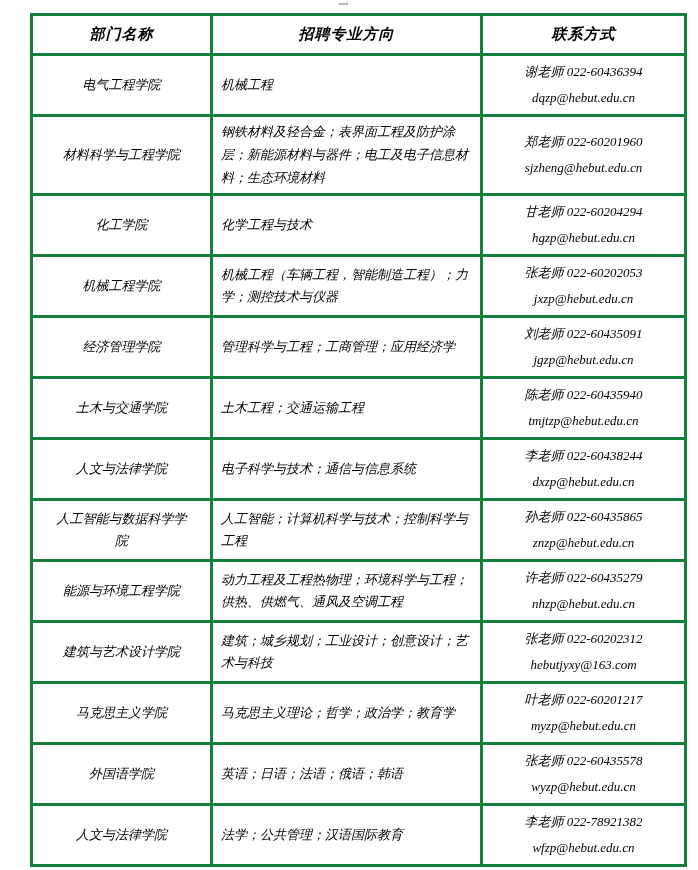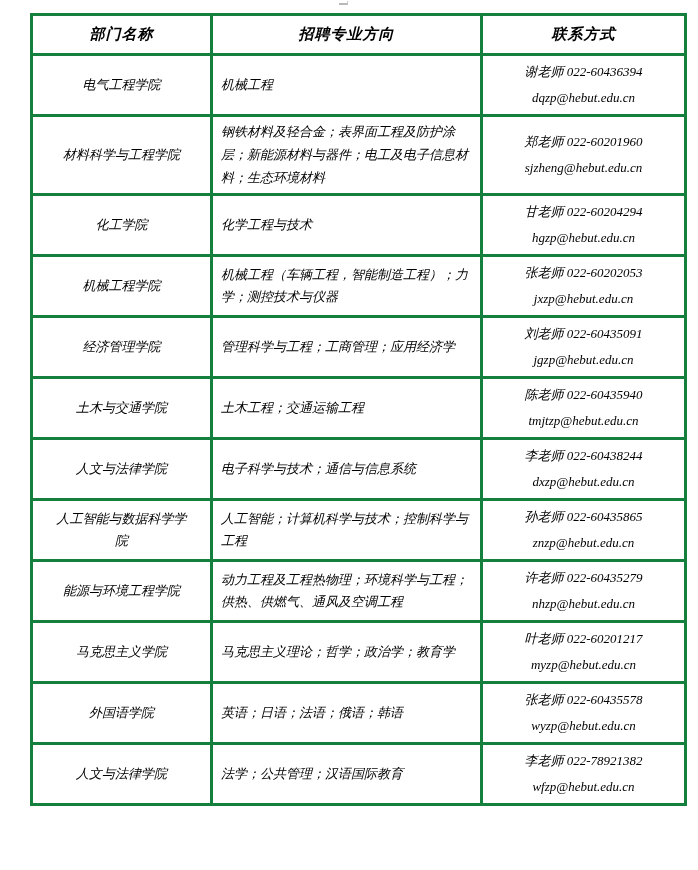--- a/index.html
+++ b/index.html
@@ -150,20 +150,28 @@
       </td>
     </tr>
     <tr style="height:58px;">
       <td class="dept">能源与环境工程学院</td>
       <td class="majors">动力工程及工程热物理；环境科学与工程；供热、供燃气、通风及空调工程</td>
       <td class="contact">
         <span class="line">许老师 022-60435279</span>
         <span class="line">nhzp@hebut.edu.cn</span>
       </td>
     </tr>
+    <tr style="height:57px;">
+      <td class="dept">建筑与艺术设计学院</td>
+      <td class="majors">建筑；城乡规划；工业设计；创意设计；艺术与科技</td>
+      <td class="contact">
+        <span class="line">张老师 022-60202312</span>
+        <span class="line">hebutjyxy@163.com</span>
+      </td>
+    </tr>
     <tr style="height:53px;">
       <td class="dept">马克思主义学院</td>
       <td class="majors">马克思主义理论；哲学；政治学；教育学</td>
       <td class="contact">
         <span class="line">叶老师 022-60201217</span>
         <span class="line">myzp@hebut.edu.cn</span>
       </td>
     </tr>
     <tr style="height:52px;">
       <td class="dept">外国语学院</td>

